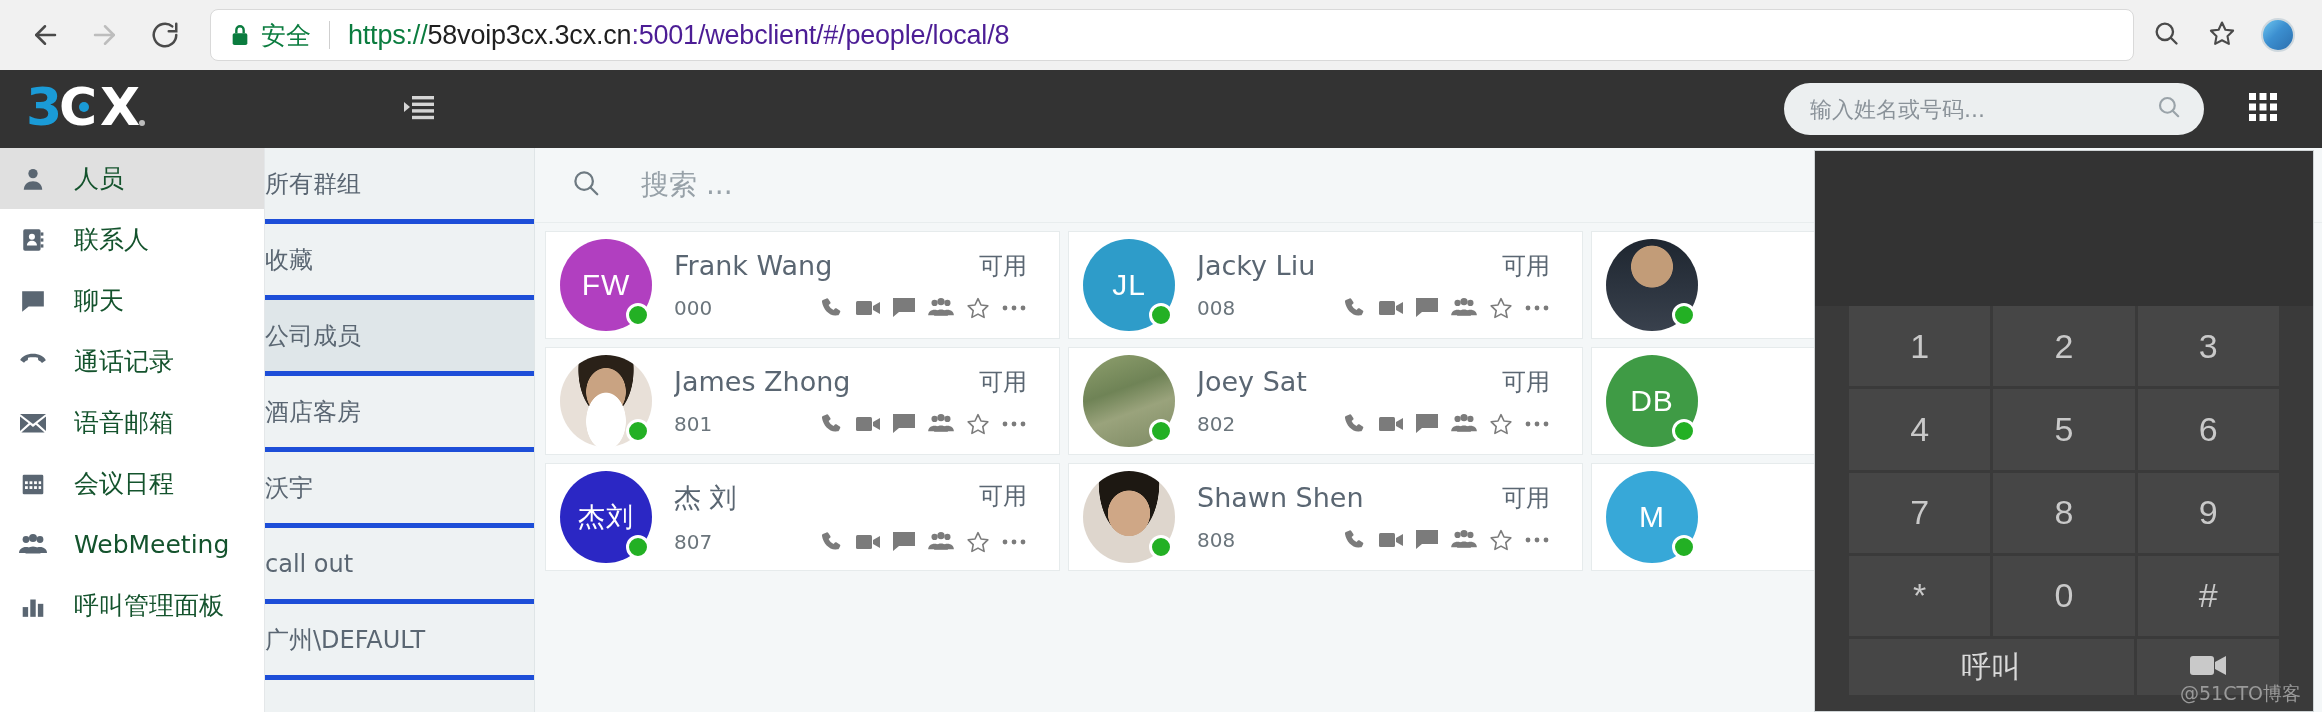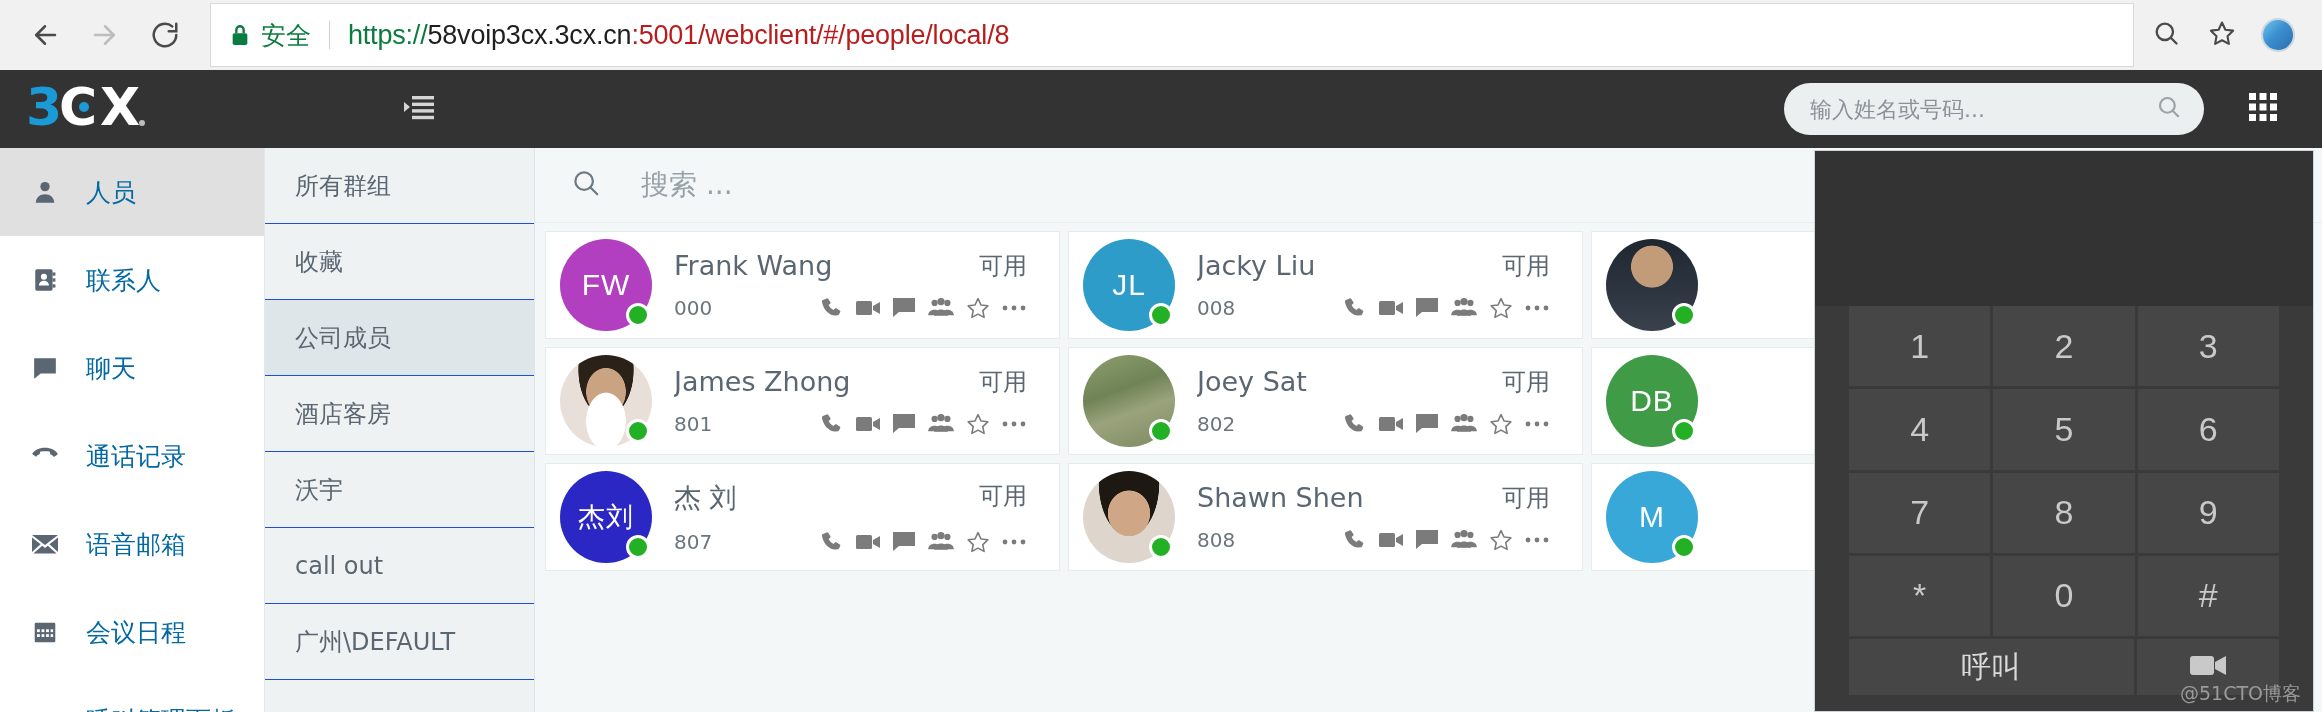--- a/index.html
+++ b/index.html
@@ -22,24 +22,24 @@
   .nav-btn {
     width: 54px; height: 54px;
     display: flex; align-items: center; justify-content: center;
     border-radius: 50%;
     flex: 0 0 auto;
   }
   .nav-btn svg { display: block; }
 
   .omnibox {
     flex: 1 1 auto;
-    height: 64px;
+    height: 52px;
     background: #ffffff;
     border: 1px solid #d9d9d9;
-    border-radius: 0;
+    border-radius: 8px;
     margin-left: 12px;
     display: flex;
     align-items: center;
     padding: 0 18px;
     min-width: 0;
   }
   .lock-icon { flex: 0 0 auto; margin-right: 10px; display:flex; }
   .secure-label {
     color: #0b7c3f;
     font-size: 25px;
@@ -51,21 +51,21 @@
     margin: 0 18px; flex: 0 0 auto;
   }
   .url-text {
     font-size: 27px;
     white-space: nowrap;
     overflow: hidden;
     letter-spacing: -0.2px;
   }
   .url-scheme { color: #0b7c3f; }
   .url-host { color: #1f1f1f; }
-  .url-rest { color: #b91c1c; }
+  .url-rest { color: #4c1d95; }
 
   .omni-right { display: flex; align-items: center; gap: 4px; flex: 0 0 auto; }
   .browser-icon {
     width: 52px; height: 52px;
     display: flex; align-items: center; justify-content: center;
     flex: 0 0 auto;
   }
   .profile-orb {
     width: 34px; height: 34px; border-radius: 50%;
     background: linear-gradient(135deg,#6ec6f0 0%, #3c8fd0 45%, #2b6fae 100%);
@@ -125,46 +125,45 @@
   
   .body-row { display: flex; height: 564px; }
 
   
   .leftnav {
     width: 265px; flex: 0 0 265px;
     background: #ffffff;
     border-right: 1px solid #e4e7e9;
   }
   .nav-item {
-    height: 88px;
+    height: 61px;
     display: flex; align-items: center;
-    padding-left: 30px;
+    padding-left: 18px;
     gap: 26px;
-    color: #0369a1;
+    color: #14532d;
     font-size: 25px;
     font-family: "DejaVu Sans", sans-serif;
   }
   .nav-item.active { background: #e0e0e0; }
   .nav-ico { width: 30px; display:flex; align-items:center; justify-content:center; flex:0 0 30px; }
 
   
   .groups {
     width: 270px; flex: 0 0 270px;
     background: #eef2f3;
     border-right: 1px solid #dfe5e7;
     overflow: hidden;
   }
   .group-item {
     height: 76px;
     display: flex; align-items: center;
-    padding-left: 30px;
     font-size: 24px;
     color: #5a6672;
     font-family: "DejaVu Sans", sans-serif;
-    border-bottom: 1px solid #1d4ed8;
+    border-bottom: 5px solid #1d4ed8;
     background: #eef2f3;
   }
   .group-item.selected { background: #dfe6e9; }
 
   
   .contacts {
     flex: 1 1 auto;
     background: #f4f7f8;
     min-width: 0;
     display: flex; flex-direction: column;
@@ -468,20 +467,33 @@
             <rect x="17.2" y="9.5" width="2.3" height="2.6" fill="#ffffff"></rect>
             <rect x="4.6" y="14" width="2.6" height="2.6" fill="#ffffff"></rect>
             <rect x="8.8" y="14" width="2.6" height="2.6" fill="#ffffff"></rect>
             <rect x="13" y="14" width="2.6" height="2.6" fill="#ffffff"></rect>
             <rect x="17.2" y="14" width="2.3" height="2.6" fill="#ffffff"></rect>
           </svg>
         </span>
         <span>会议日程</span>
       </div>
 
+      <div class="nav-item">
+        <span class="nav-ico">
+          <svg width="30" height="26" viewBox="0 0 30 24" fill="#5a6672">
+            <circle cx="8" cy="6.5" r="3.4"></circle>
+              <circle cx="22" cy="6.5" r="3.4"></circle>
+              <circle cx="15" cy="5" r="4"></circle>
+            <path d="M1 20c0-3.6 3.1-6 7-6s7 2.4 7 6z"></path>
+            <path d="M15 20c0-3.6 3.1-6 7-6s7 2.4 7 6z"></path>
+            <path d="M7.5 20.5c0-4.2 3.4-7 7.5-7s7.5 2.8 7.5 7z"></path>
+          </svg>
+        </span>
+        <span>WebMeeting</span>
+      </div>
 
       <div class="nav-item">
         <span class="nav-ico">
           <svg width="26" height="26" viewBox="0 0 24 24" fill="#5a6672">
             <rect x="2.5" y="13" width="5" height="9"></rect>
             <rect x="9.5" y="6" width="5" height="16"></rect>
             <rect x="16.5" y="10" width="5" height="12"></rect>
           </svg>
         </span>
         <span>呼叫管理面板</span>

